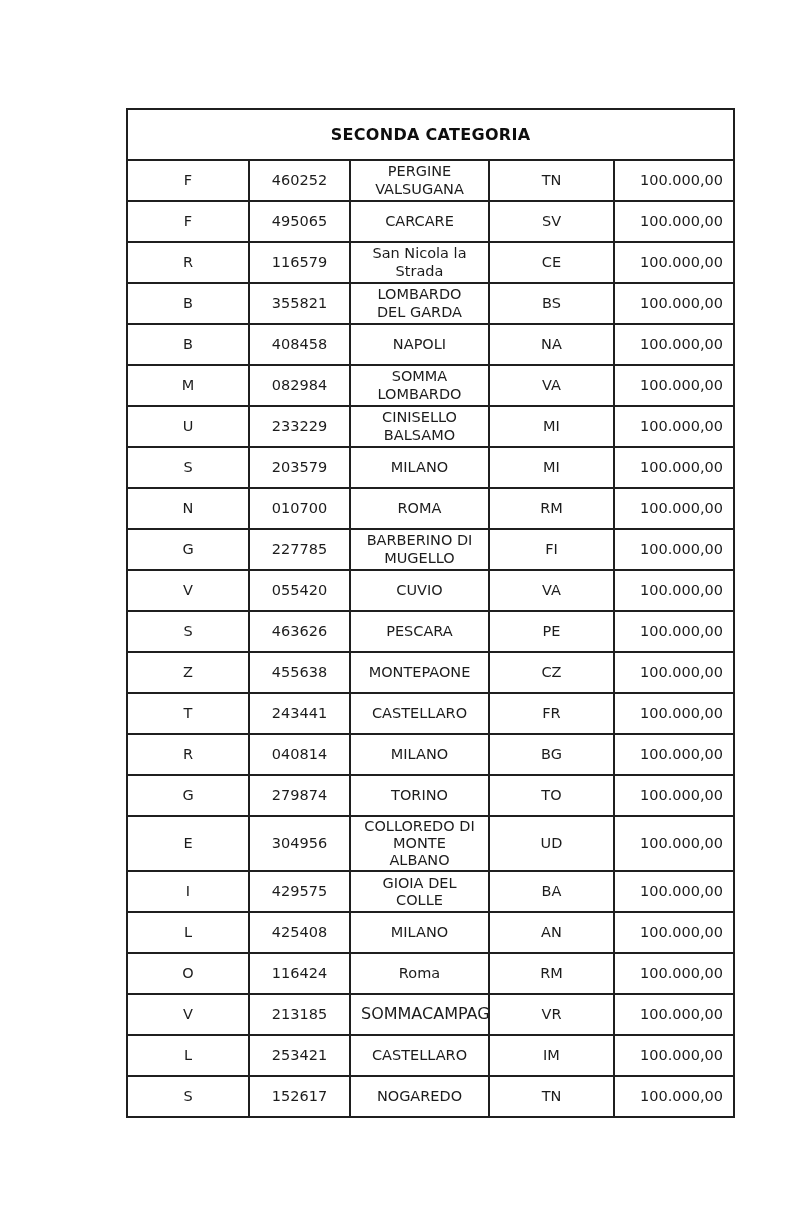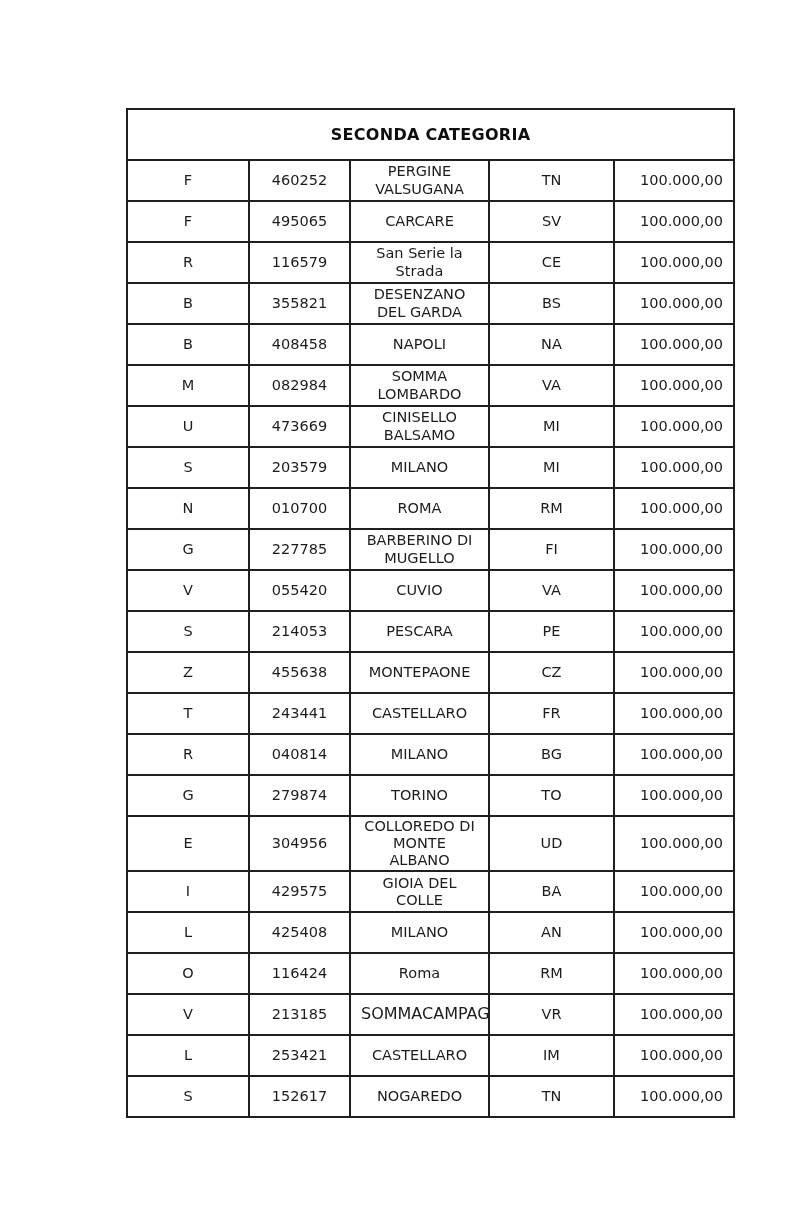--- a/index.html
+++ b/index.html
@@ -105,48 +105,48 @@
           <tr>
             <td>F</td>
             <td>495065</td>
             <td>CARCARE</td>
             <td>SV</td>
             <td>100.000,00</td>
           </tr>
           <tr>
             <td>R</td>
             <td>116579</td>
-            <td>San Serie la Strada</td>
+            <td>San Nicola la Strada</td>
             <td>CE</td>
             <td>100.000,00</td>
           </tr>
           <tr>
             <td>B</td>
             <td>355821</td>
-            <td>DESENZANO DEL GARDA</td>
+            <td>LOMBARDO DEL GARDA</td>
             <td>BS</td>
             <td>100.000,00</td>
           </tr>
           <tr>
             <td>B</td>
             <td>408458</td>
             <td>NAPOLI</td>
             <td>NA</td>
             <td>100.000,00</td>
           </tr>
           <tr>
             <td>M</td>
             <td>082984</td>
             <td>SOMMA LOMBARDO</td>
             <td>VA</td>
             <td>100.000,00</td>
           </tr>
           <tr>
             <td>U</td>
-            <td>473669</td>
+            <td>233229</td>
             <td>CINISELLO BALSAMO</td>
             <td>MI</td>
             <td>100.000,00</td>
           </tr>
           <tr>
             <td>S</td>
             <td>203579</td>
             <td>MILANO</td>
             <td>MI</td>
             <td>100.000,00</td>
@@ -167,21 +167,21 @@
           </tr>
           <tr>
             <td>V</td>
             <td>055420</td>
             <td>CUVIO</td>
             <td>VA</td>
             <td>100.000,00</td>
           </tr>
           <tr>
             <td>S</td>
-            <td>214053</td>
+            <td>463626</td>
             <td>PESCARA</td>
             <td>PE</td>
             <td>100.000,00</td>
           </tr>
           <tr>
             <td>Z</td>
             <td>455638</td>
             <td>MONTEPAONE</td>
             <td>CZ</td>
             <td>100.000,00</td>

